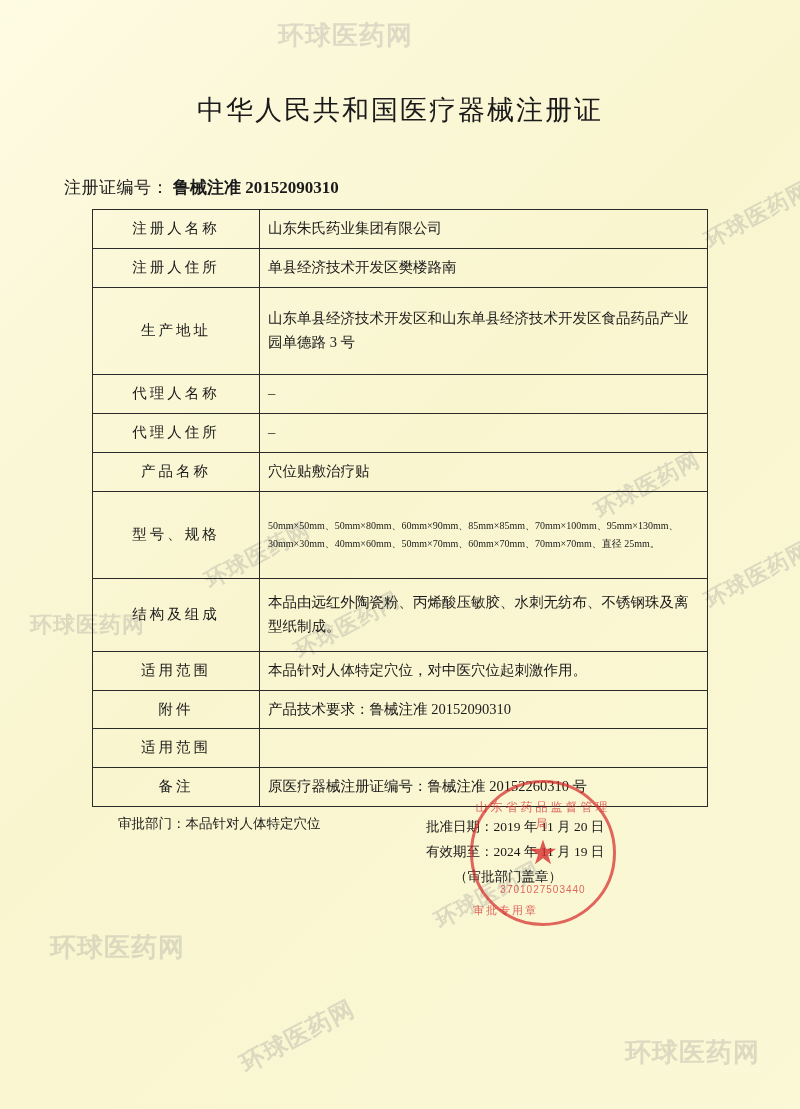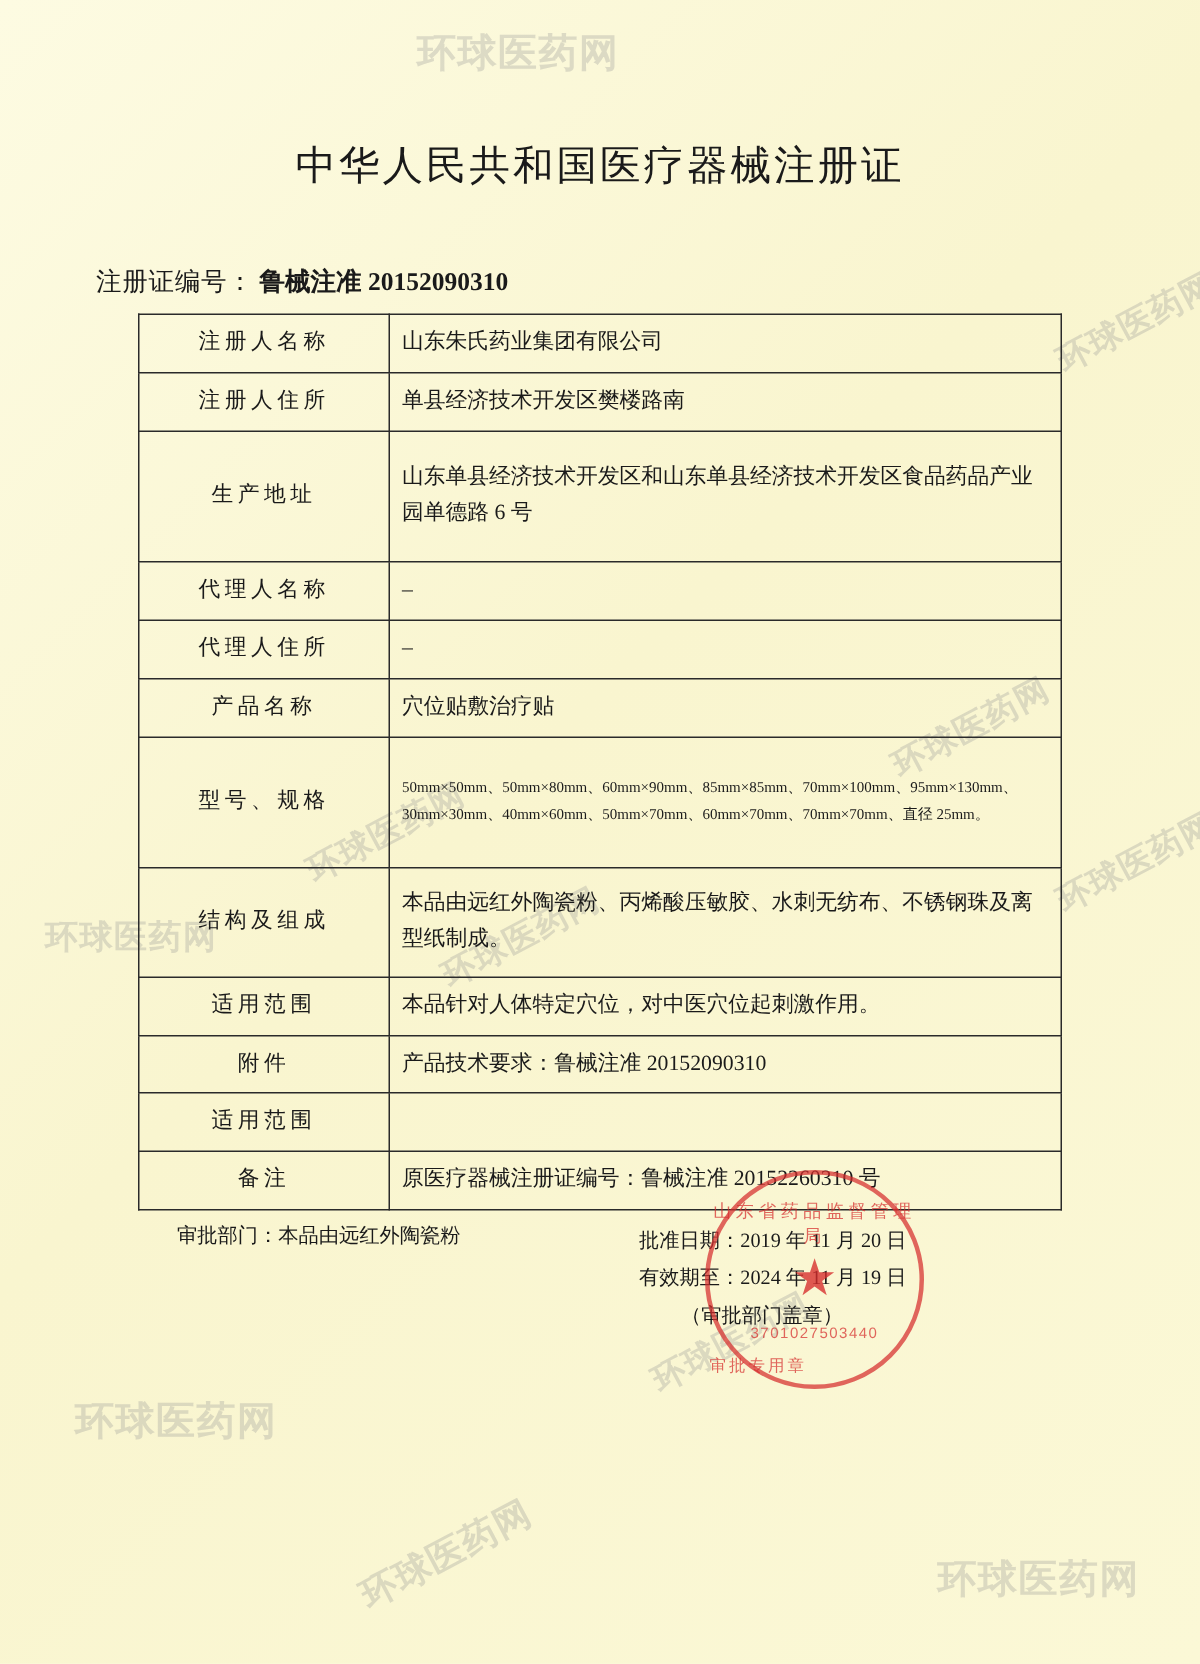--- a/index.html
+++ b/index.html
@@ -183,21 +183,21 @@
         <tr>
           <td class="key">注册人名称</td>
           <td class="val">山东朱氏药业集团有限公司</td>
         </tr>
         <tr>
           <td class="key">注册人住所</td>
           <td class="val">单县经济技术开发区樊楼路南</td>
         </tr>
         <tr class="row-xtall">
           <td class="key">生产地址</td>
-          <td class="val">山东单县经济技术开发区和山东单县经济技术开发区食品药品产业园单德路 6 号</td>
+          <td class="val">山东单县经济技术开发区和山东单县经济技术开发区食品药品产业园单德路 3 号</td>
         </tr>
         <tr>
           <td class="key">代理人名称</td>
           <td class="val">–</td>
         </tr>
         <tr>
           <td class="key">代理人住所</td>
           <td class="val">–</td>
         </tr>
         <tr>
@@ -225,21 +225,21 @@
           <td class="val"></td>
         </tr>
         <tr>
           <td class="key">备注</td>
           <td class="val">原医疗器械注册证编号：鲁械注准 20152260310 号</td>
         </tr>
       </tbody>
     </table>
 
     <div class="footer">
-      <div class="f-left">审批部门：本品由远红外陶瓷粉</div>
+      <div class="f-left">审批部门：本品针对人体特定穴位</div>
       <div class="f-right">
         <div>批准日期：2019 年 11 月 20 日</div>
         <div>有效期至：2024 年 11 月 19 日</div>
         <div class="seal-line">（审批部门盖章）</div>
       </div>
     </div>
 
   </div>
 
   <div class="stamp">

